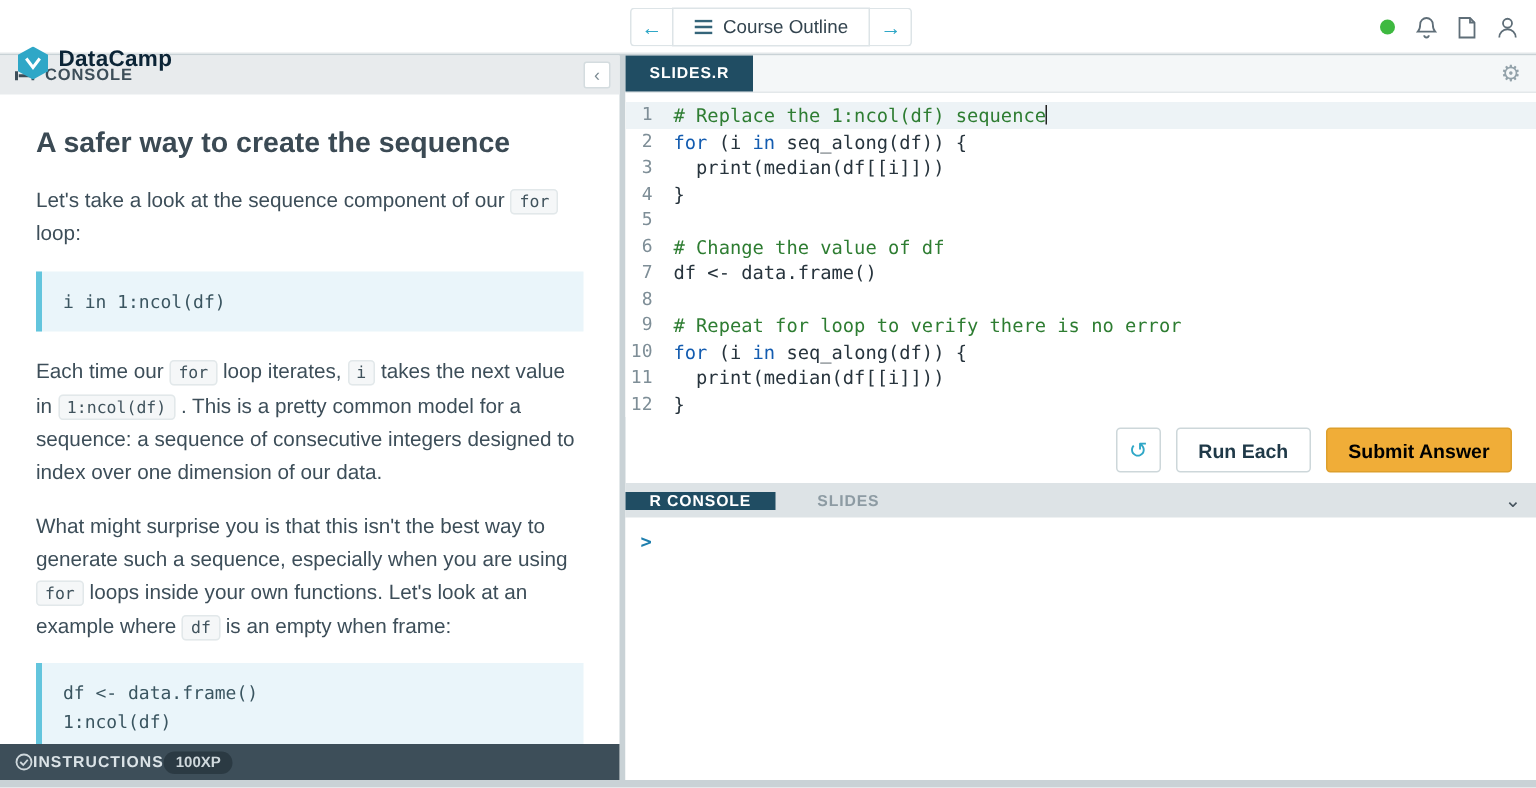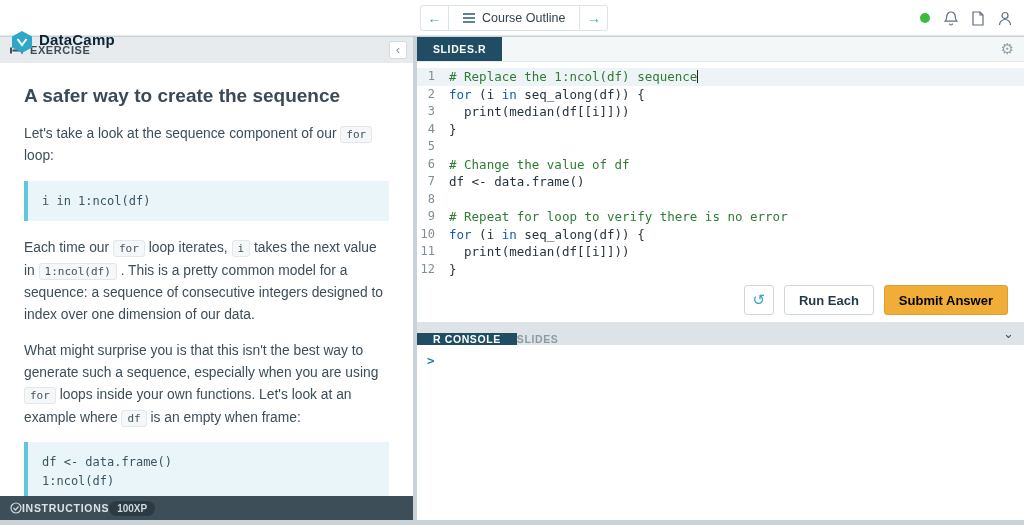--- a/index.html
+++ b/index.html
@@ -52,21 +52,21 @@
   .tok-comment { color:#2e7d32; }
   .tok-keyword { color:#135cb0; }
   .tok-plain { color:#27343d; }
   .cursor { display:inline-block; width:1px; height:13px; background:#222; vertical-align:-2px; }
 
   .actions { flex:none; height:44px; display:flex; justify-content:flex-end; align-items:center; gap:10px; padding-right:16px; }
   .reset-btn { width:30px; height:30px; border:1px solid #cdd7da; border-radius:3px; background:#fff; color:#2fa7c7; font-size:15px; display:flex; align-items:center; justify-content:center; cursor:pointer; }
   .run-btn { height:30px; padding:0 14px; border:1px solid #cdd7da; border-radius:3px; background:#fff; color:#1f3948; font-size:13px; font-weight:600; cursor:pointer; }
   .submit-btn { height:30px; padding:0 14px; border:1px solid #dd9f2c; border-radius:3px; background:#f0ad38; color:#000000; font-size:13px; font-weight:700; cursor:pointer; }
 
-  .console-tabbar { flex:none; height:23px; background:#dde3e6; display:flex; align-items:flex-end; position:relative; }
+  .console-tabbar { flex:none; height:23px; background:#dde3e6; display:flex; align-items:center; position:relative;gap:28px; }
   .console-tab-active { background:#204d63; color:#fff; font-size:10.5px; font-weight:700; letter-spacing:.6px; display:flex; align-items:center; padding:0 16px; cursor:pointer; }
   .console-tab { color:#8d9ba3; font-size:10.5px; font-weight:700; letter-spacing:.6px; display:flex; align-items:center; padding:0 0; cursor:pointer; }
   .chevron { position:absolute; right:10px; top:0; height:100%; display:flex; align-items:center; color:#46545e; font-size:13px; cursor:pointer; }
   .console-body { flex:1; background:#fff; padding:8px 10px; font-family:"DejaVu Sans Mono", monospace; font-size:12.5px; cursor:text; }
   .prompt { color:#1f7fae; font-weight:700; }
 </style>
 </head>
 <body>
 
 <header class="topbar">
@@ -116,21 +116,21 @@
   </div>
 </header>
 
 <aside class="left-panel">
   <div class="exercise-header">
     <svg width="13" height="9" viewBox="0 0 13 9">
       <rect x="0" y="1.5" width="2" height="6" fill="#3d4e59"></rect>
       <rect x="11" y="1.5" width="2" height="6" fill="#3d4e59"></rect>
       <rect x="2.5" y="3.5" width="8" height="2" fill="#3d4e59"></rect>
     </svg>
-    <span class="exercise-title">EXERCISE</span>
+    <span class="exercise-title">CONSOLE</span>
     <div class="collapse-btn">‹</div>
   </div>
 
   <div class="exercise-body">
     <h1>A safer way to create the sequence</h1>
 
     <p><span>Let's take a look at the sequence component of our </span><code class="chip">for</code><span> loop:</span></p>
 
     <div class="codeblock">i in 1:ncol(df)</div>
 

